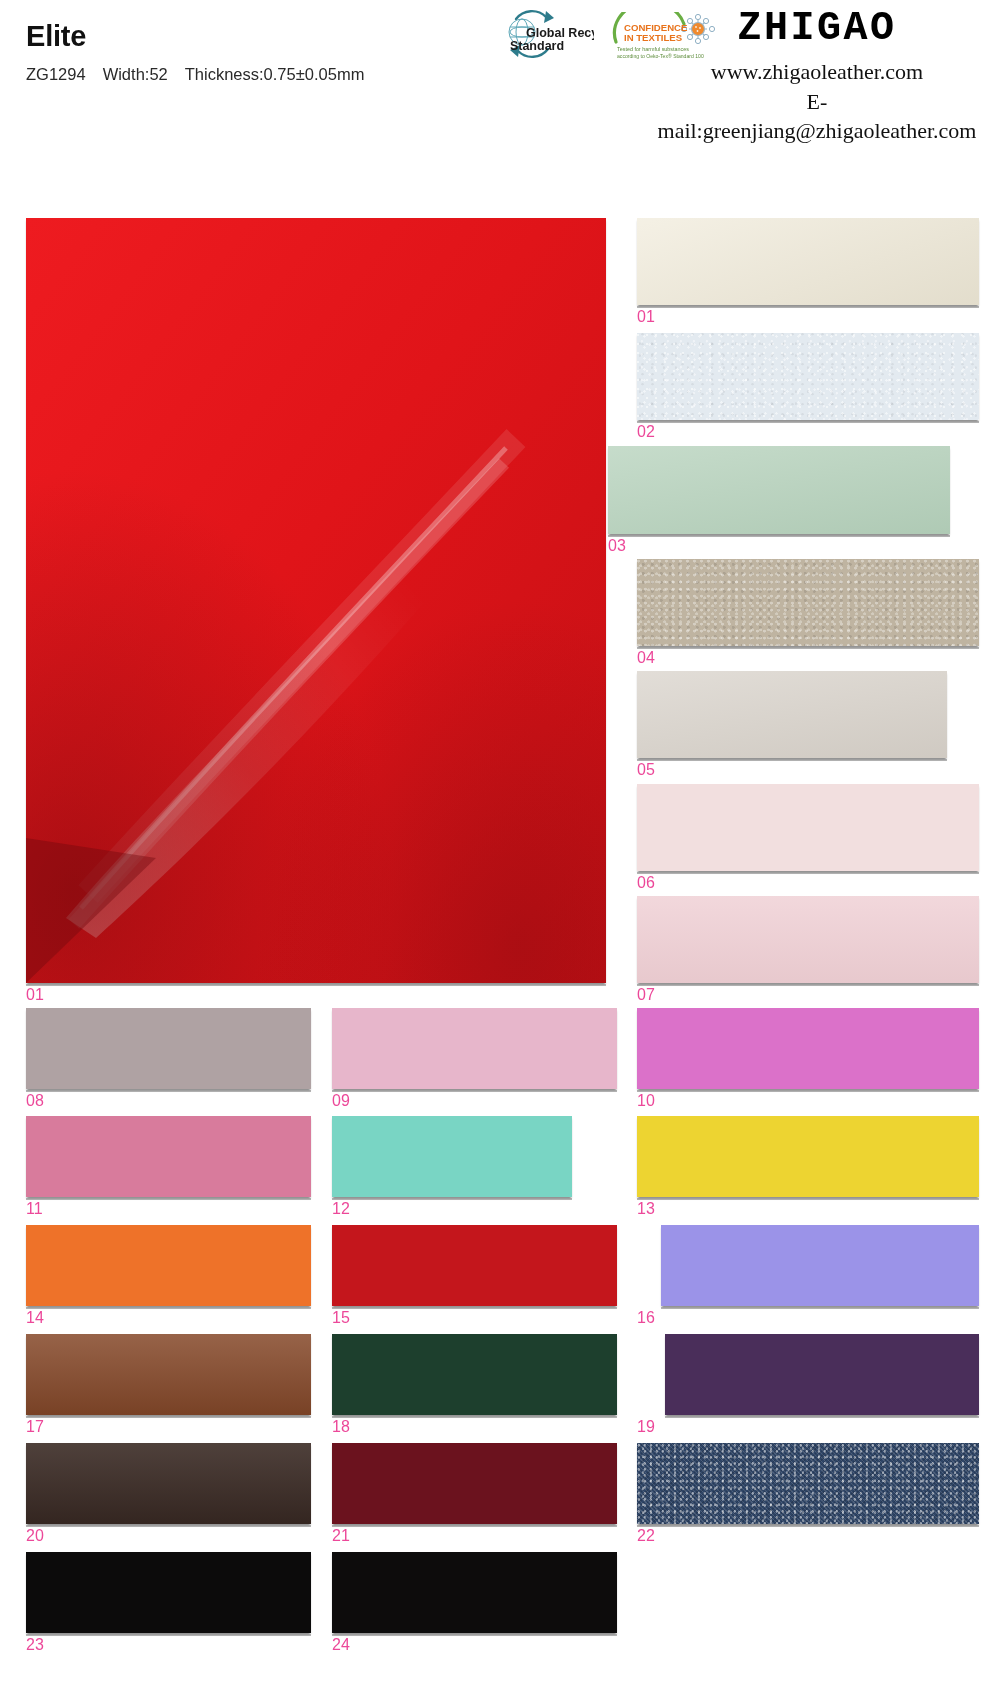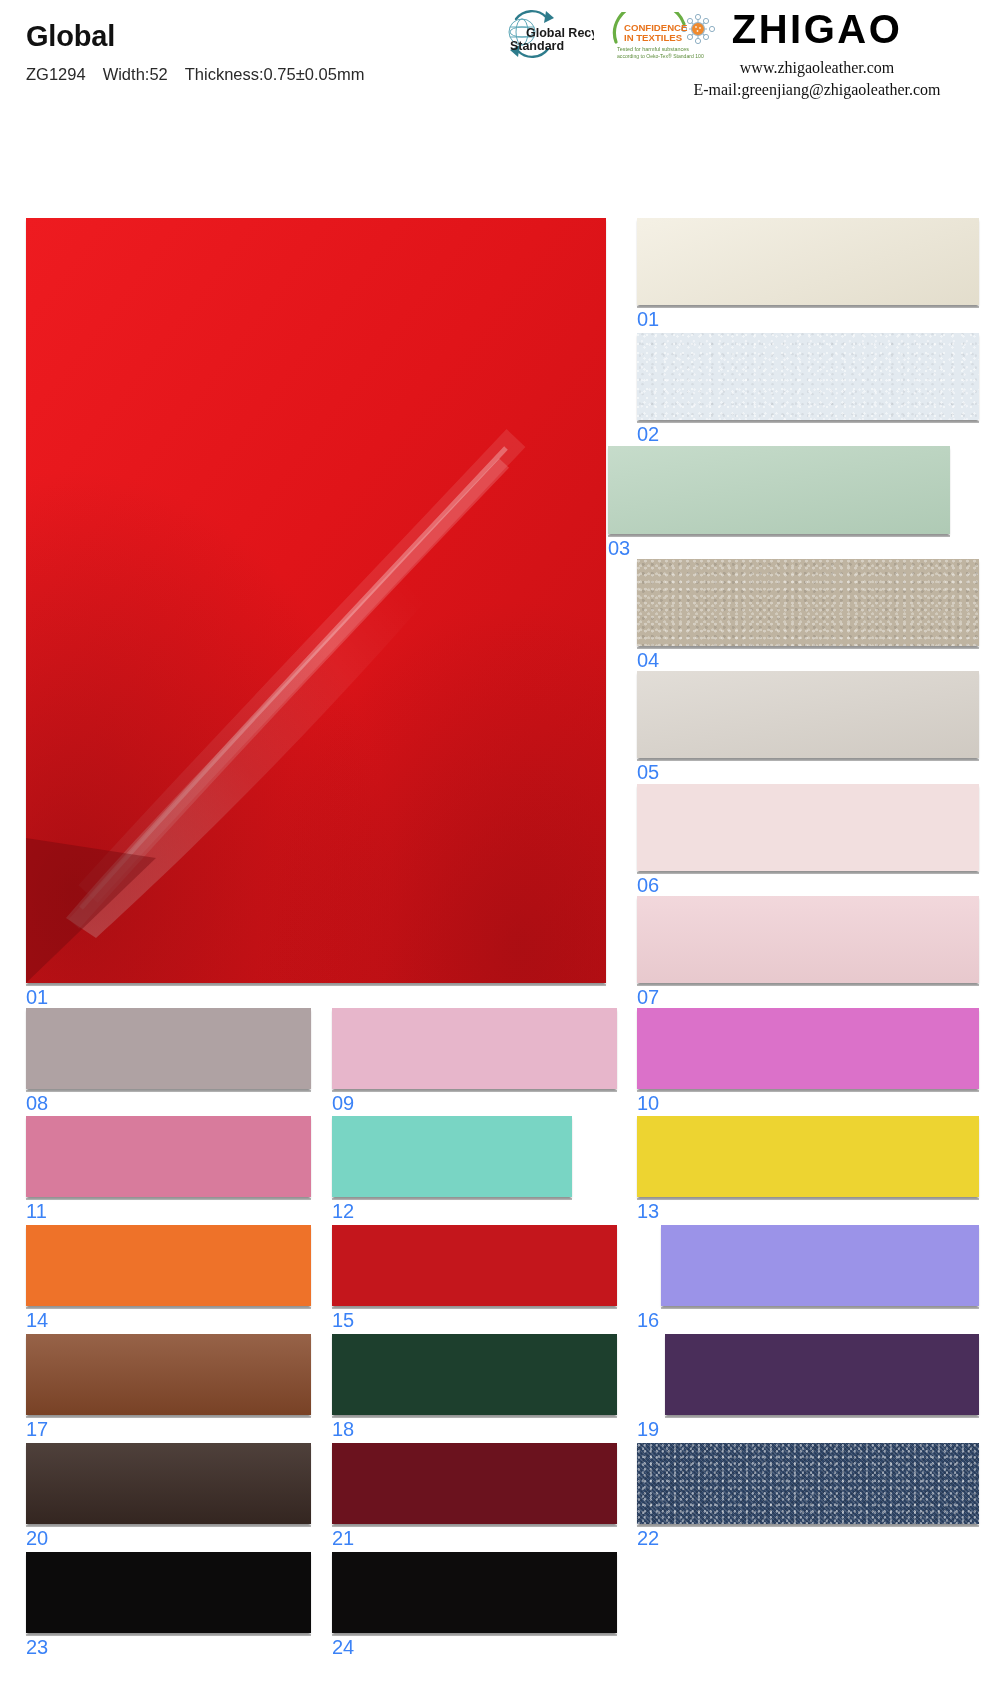--- a/index.html
+++ b/index.html
@@ -55,30 +55,30 @@
   .oeko-logo svg { display: block; }
 
   
   .brand-right {
     position: absolute;
     right: 18px; top: 8px;
     text-align: center;
     width: 330px;
   }
   .brand-title {
-    font-family: Liberation Sans, sans-serif;
+    font-family: Liberation Mono, monospace;
     font-size: 40px;
     font-weight: 700;
     letter-spacing: 2.5px;
     color: #000;
     line-height: 1.05;
   }
   .brand-url, .brand-email {
     font-family: "Liberation Serif", serif;
-    font-size: 16px;
+    font-size: 22px;
     color: #111;
     line-height: 1.35;
   }
   .brand-url { margin-top: 7px; }
 
   
   .sheet {
     position: relative;
     width: 1000px;
   }
@@ -97,22 +97,22 @@
     position: absolute;
     left: 0; right: 0; bottom: -3px;
     height: 2px;
     background: rgba(120,120,120,0.55);
   }
   .chip-label {
     position: absolute;
     left: 0;
     top: 100%;
     margin-top: 3px;
-    font-size: 20px;
-    color: #3b82f6;
+    font-size: 16px;
+    color: #ec4899;
     line-height: 1.1;
     font-family: "Liberation Sans", sans-serif;
   }
 
   
   .tex-speckle {
     position: absolute; inset: 0;
     background-image:
       radial-gradient(circle at 12% 22%, rgba(255,255,255,.55) 0 1px, transparent 1.4px),
       radial-gradient(circle at 37% 64%, rgba(255,255,255,.45) 0 1px, transparent 1.4px),
@@ -145,21 +145,21 @@
 
   
   .hero-gloss { position: absolute; inset: 0; pointer-events: none; }
 </style>
 </head>
 <body>
 
 <div class="header">
 
   <div class="brand-left">
-    <div class="product-name">Global</div>
+    <div class="product-name">Elite</div>
     <div class="spec-line">
       <span>ZG1294</span>
       <span>Width:52</span>
       <span>Thickness:0.75±0.05mm</span>
     </div>
   </div>
 
   <div class="grs-logo">
     <svg width="112" height="56" viewBox="0 0 112 56">
       <g fill="none" stroke="#2E7C8C" stroke-width="2.4">
@@ -279,21 +279,21 @@
     <div class="chip-label">03</div>
   </div>
 
   <div class="swatch" style="left:637px; top:451px; width:342px; height:87px;">
     <div class="chip" style="background:#BFB4A1;">
       <div class="tex-grain"></div>
     </div>
     <div class="chip-label">04</div>
   </div>
 
-  <div class="swatch" style="left:637px; top:563px; width:342px; height:87px;border-radius:24px;">
+  <div class="swatch" style="left:637px; top:563px; width:310px; height:87px;border-radius:24px;">
     <div class="chip" style="background:#D8D2CA;">
       <div style="position:absolute;inset:0;background:linear-gradient(170deg,rgba(255,255,255,.25),rgba(0,0,0,.04));"></div>
     </div>
     <div class="chip-label">05</div>
   </div>
 
   <div class="swatch" style="left:637px; top:676px; width:342px; height:87px;">
     <div class="chip" style="background:#F2DFDF;"></div>
     <div class="chip-label">06</div>
   </div>

